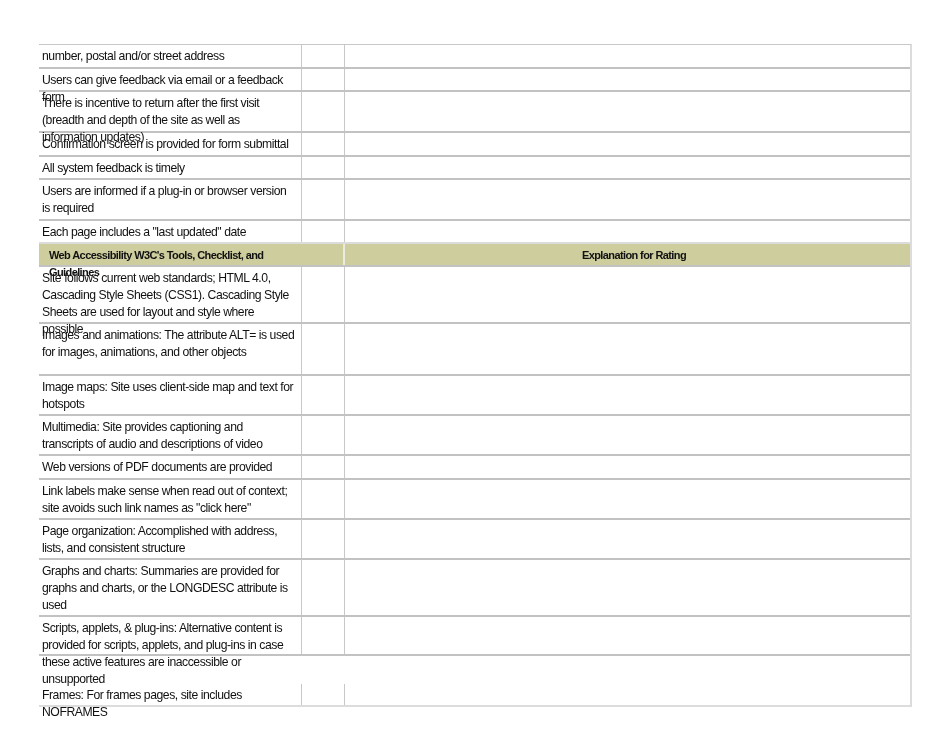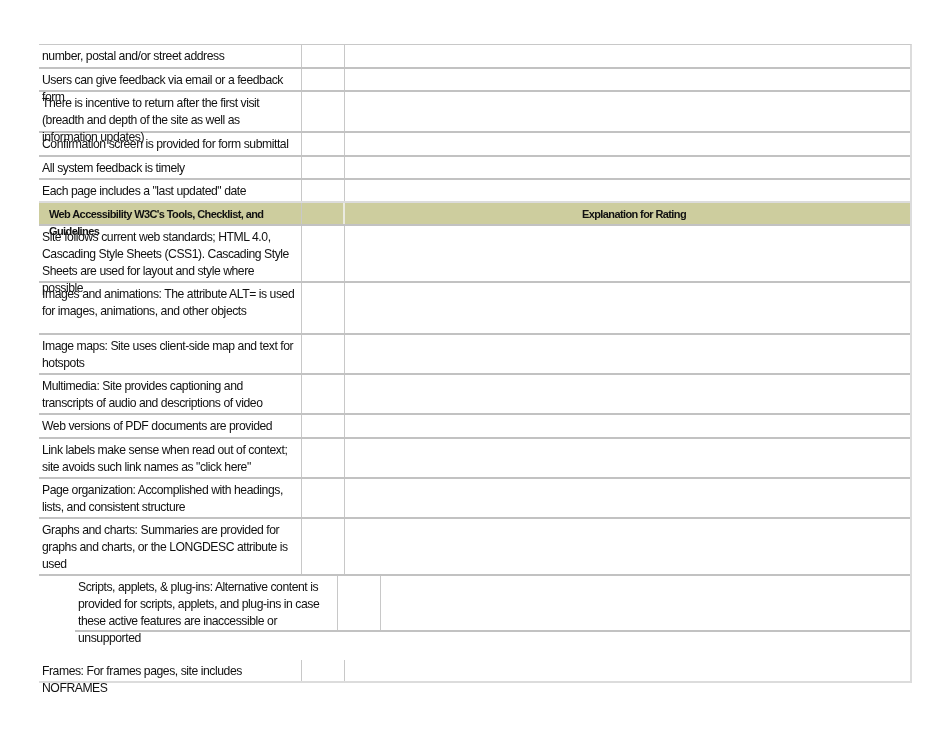--- a/index.html
+++ b/index.html
@@ -43,20 +43,25 @@
       <div class="row" style="height: 24px;">
         <div class="c1">Confirmation screen is provided for form submittal</div>
         <div class="c2"></div>
         <div class="c3"></div>
       </div>
       <div class="row" style="height: 23px;">
         <div class="c1">All system feedback is timely</div>
         <div class="c2"></div>
         <div class="c3"></div>
       </div>
+      <div class="row" style="height: 41px;">
+        <div class="c1">Users are informed if a plug-in or browser version is required</div>
+        <div class="c2"></div>
+        <div class="c3"></div>
+      </div>
       <div class="row" style="height: 23px;">
         <div class="c1">Each page includes a "last updated" date</div>
         <div class="c2"></div>
         <div class="c3"></div>
       </div>
     </div>
   <div class="row hdr" style="height:23px">
     <div class="c1">Web Accessibility W3C's Tools, Checklist, and Guidelines</div>
     <div class="c2"></div>
     <div class="c3">Explanation for Rating</div>
@@ -86,30 +91,30 @@
         <div class="c1">Web versions of PDF documents are provided</div>
         <div class="c2"></div>
         <div class="c3"></div>
       </div>
       <div class="row" style="height: 40px;">
         <div class="c1">Link labels make sense when read out of context; site avoids such link names as "click here"</div>
         <div class="c2"></div>
         <div class="c3"></div>
       </div>
       <div class="row" style="height: 40px;">
-        <div class="c1">Page organization: Accomplished with headings, lists, and consistent structure</div>
+        <div class="c1">Page organization: Accomplished with address, lists, and consistent structure</div>
         <div class="c2"></div>
         <div class="c3"></div>
       </div>
       <div class="row" style="height: 57px;">
         <div class="c1">Graphs and charts: Summaries are provided for graphs and charts, or the LONGDESC attribute is used</div>
         <div class="c2"></div>
         <div class="c3"></div>
       </div>
-      <div class="row" style="height: 56px; margin-left: 36px;">
+      <div class="row" style="height: 39px;">
         <div class="c1">Scripts, applets, &amp; plug-ins: Alternative content is provided for scripts, applets, and plug-ins in case these active features are inaccessible or unsupported</div>
         <div class="c2"></div>
         <div class="c3"></div>
       </div>
       <div class="row" style="height: 23px; margin-top: 28px;">
         <div class="c1">Frames: For frames pages, site includes NOFRAMES</div>
         <div class="c2"></div>
         <div class="c3"></div>
       </div>
     </div>

